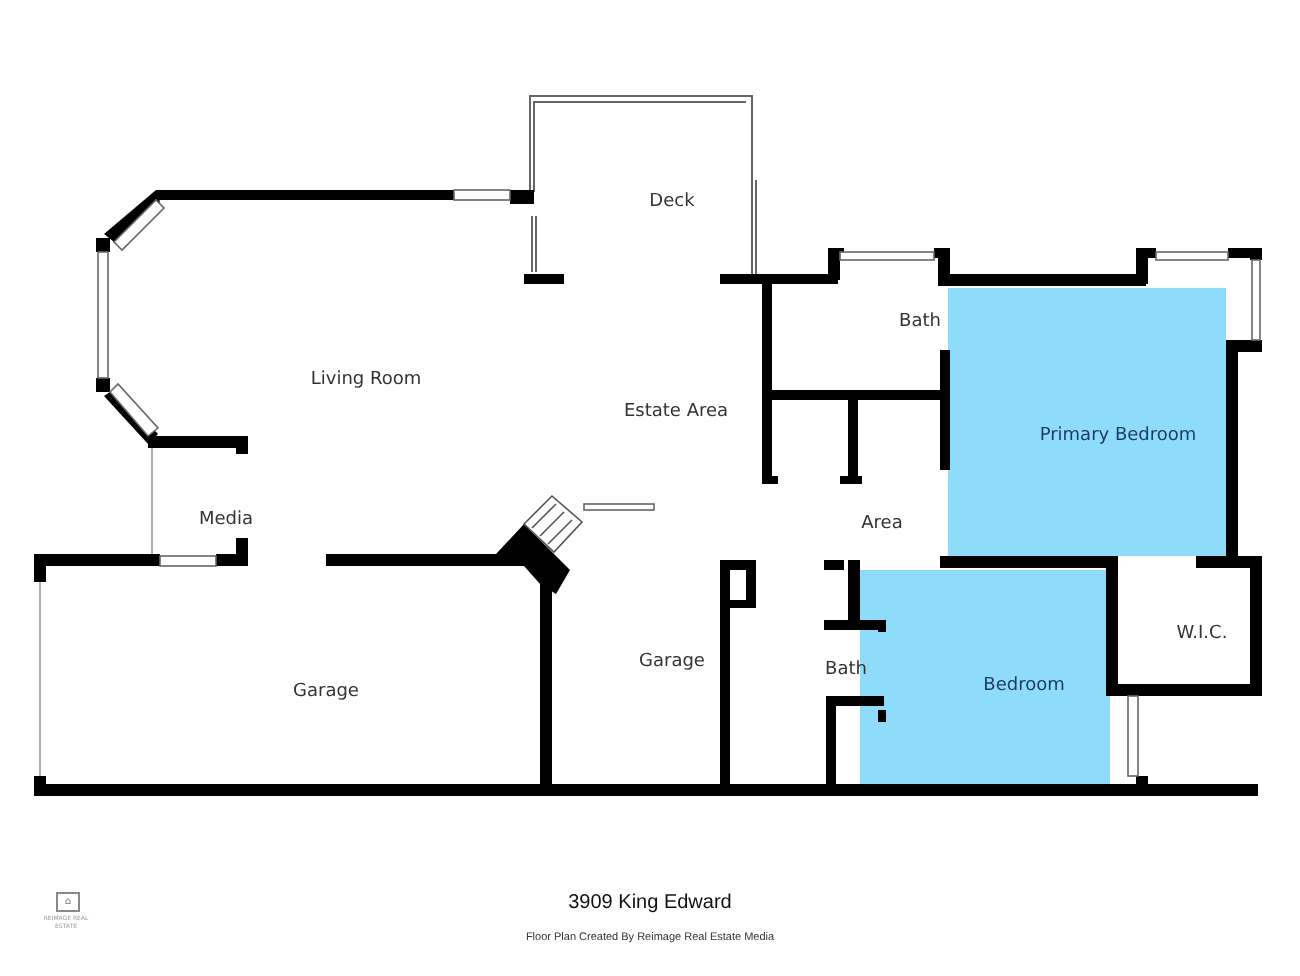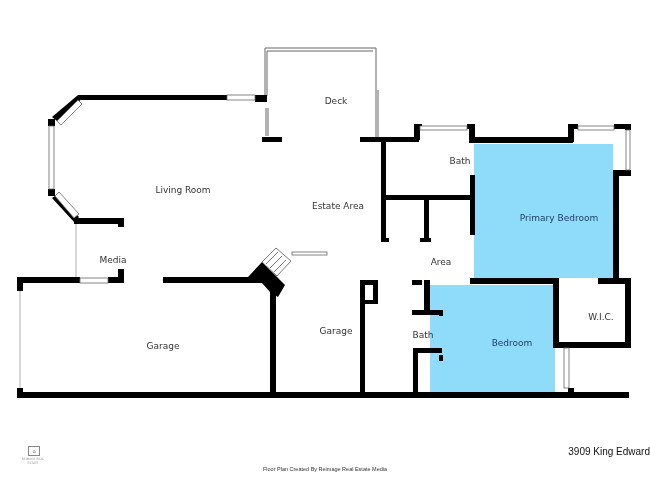--- a/index.html
+++ b/index.html
@@ -1,20 +1,20 @@
 <!DOCTYPE html>
 <html><head>
 <meta charset="utf-8">
 <style>
   html, body { margin: 0; padding: 0; background: #ffffff; }
   body { width: 650px; height: 488px; position: relative; overflow: hidden; font-family: "DejaVu Sans", sans-serif; }
   svg { position: absolute; left: 0; top: 0; }
   .room-label { position: absolute; font-size: 9px; color: #333; transform: translate(-50%, -50%); white-space: nowrap; padding-left: 32px; }
   .room-label.blue { color: #1e3a5f; }
-  .address { position: absolute; left: 0; width: 650px; top: 446px; text-align: right; font-size: 10px; color: #111; font-family: "Liberation Sans", sans-serif; }
+  .address { position: absolute; left: 0; width: 650px; top: 446px; text-align: center; font-size: 10px; color: #111; font-family: "Liberation Sans", sans-serif; }
   .credit { position: absolute; left: 0; width: 650px; top: 466px; text-align: center; font-size: 5.5px; color: #333; font-family: "Liberation Sans", sans-serif; }
   .logo { position: absolute; left: 28px; top: 446px; width: 10px; height: 8px; border: 1px solid #888; font-size: 5px; color: #777; text-align: center; line-height: 8px; }
   .logo-text { position: absolute; left: 18px; top: 457px; font-size: 3px; color: #999; width: 30px; text-align: center; }
 </style>
 </head>
 <body>
 
 <svg width="650" height="488" viewBox="0 0 650 488">
 
   <rect x="474" y="144" width="139" height="134" fill="#8fdcfa"></rect>

